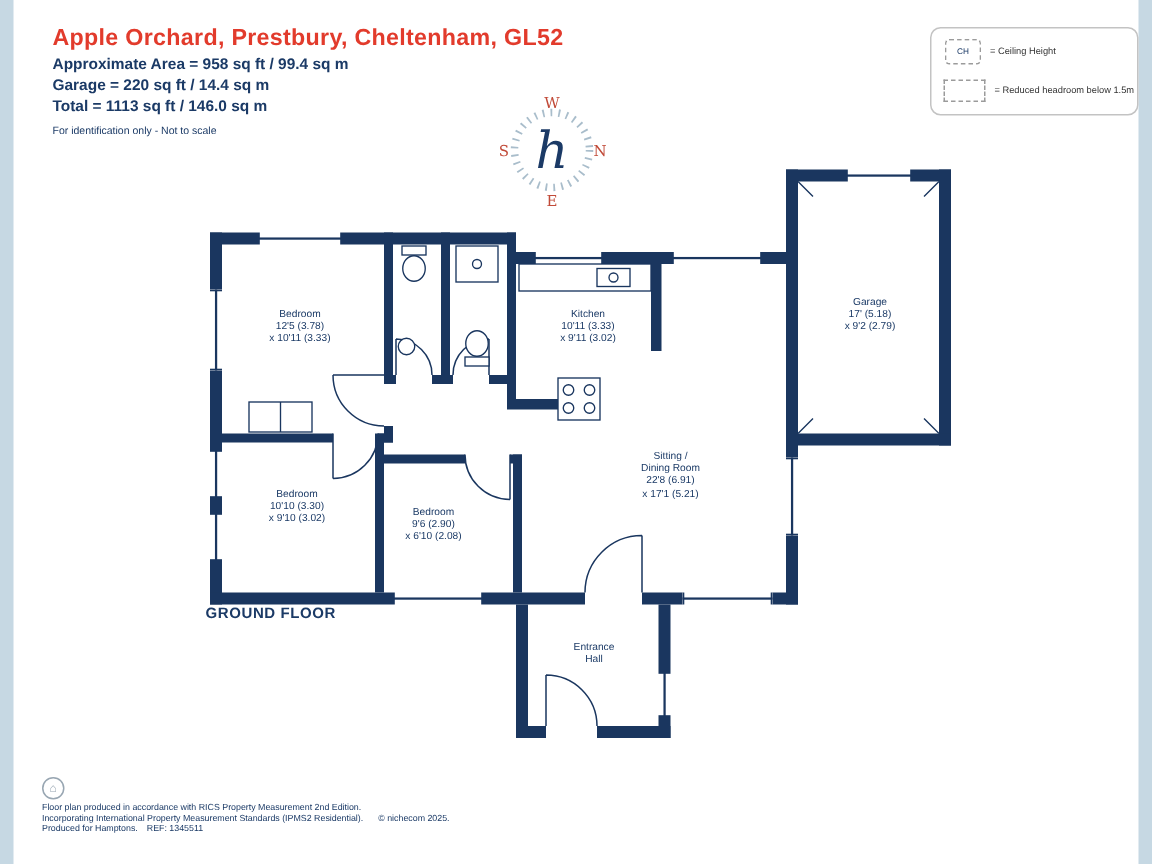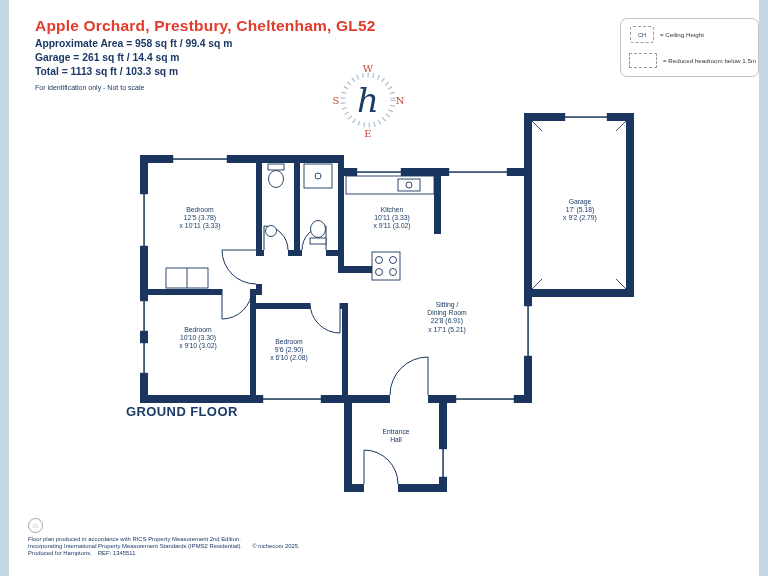--- a/index.html
+++ b/index.html
@@ -23,21 +23,21 @@
   #legend-row-1{left:9px;top:7px;}
   #legend-row-2{left:8px;top:34px;}
   .ch-icon{width:22px;height:15px;border:1px dashed #9b9b9b;border-radius:3px;display:flex;
            align-items:center;justify-content:center;font-size:5.5px;color:#1b3a66;flex:none;}
   .rh-icon{width:26px;height:13px;border:1px dashed #9b9b9b;flex:none;}
   .legend-text{font-size:6.2px;color:#333;margin-left:6px;white-space:nowrap;}
 
   
   .room-label{position:absolute;width:120px;text-align:center;color:#1b3a66;font-size:6.8px;
               line-height:8.2px;}
-  #ground-floor-label{position:absolute;left:126px;top:404px;color:#1b3a66;font-size:13px;
+  #ground-floor-label{position:absolute;left:137px;top:404px;color:#1b3a66;font-size:10px;
               font-weight:bold;letter-spacing:.4px;}
 
   
   #footer{position:absolute;left:28px;top:518px;}
   .footer-logo{width:13px;height:13px;border:1px solid #98a6b2;border-radius:50%;color:#98a6b2;
                font-size:8px;display:flex;align-items:center;justify-content:center;}
   .footer-lines{margin-top:3px;font-size:5.9px;color:#1b3a66;line-height:7px;}
   .footer-gap{margin-left:10px;}
   .footer-gap-sm{margin-left:6px;}
 
@@ -47,22 +47,22 @@
 <body>
 
 <div id="page">
 
   <div class="edge-bar" id="edge-left"></div>
   <div class="edge-bar" id="edge-right"></div>
 
   <div id="header">
     <div id="page-title">Apple Orchard, Prestbury, Cheltenham, GL52</div>
     <div class="area-line">Approximate Area = 958 sq ft / 99.4 sq m</div>
-    <div class="area-line">Garage = 261 sq ft / 14.4 sq m</div>
-    <div class="area-line">Total = 1113 sq ft / 103.3 sq m</div>
+    <div class="area-line">Garage = 220 sq ft / 14.4 sq m</div>
+    <div class="area-line">Total = 1113 sq ft / 146.0 sq m</div>
     <div id="disclaimer">For identification only - Not to scale</div>
   </div>
 
   <div id="legend">
     <div class="legend-row" id="legend-row-1">
       <div class="ch-icon">CH</div>
       <div class="legend-text">= Ceiling Height</div>
     </div>
     <div class="legend-row" id="legend-row-2">
       <div class="rh-icon"></div>

